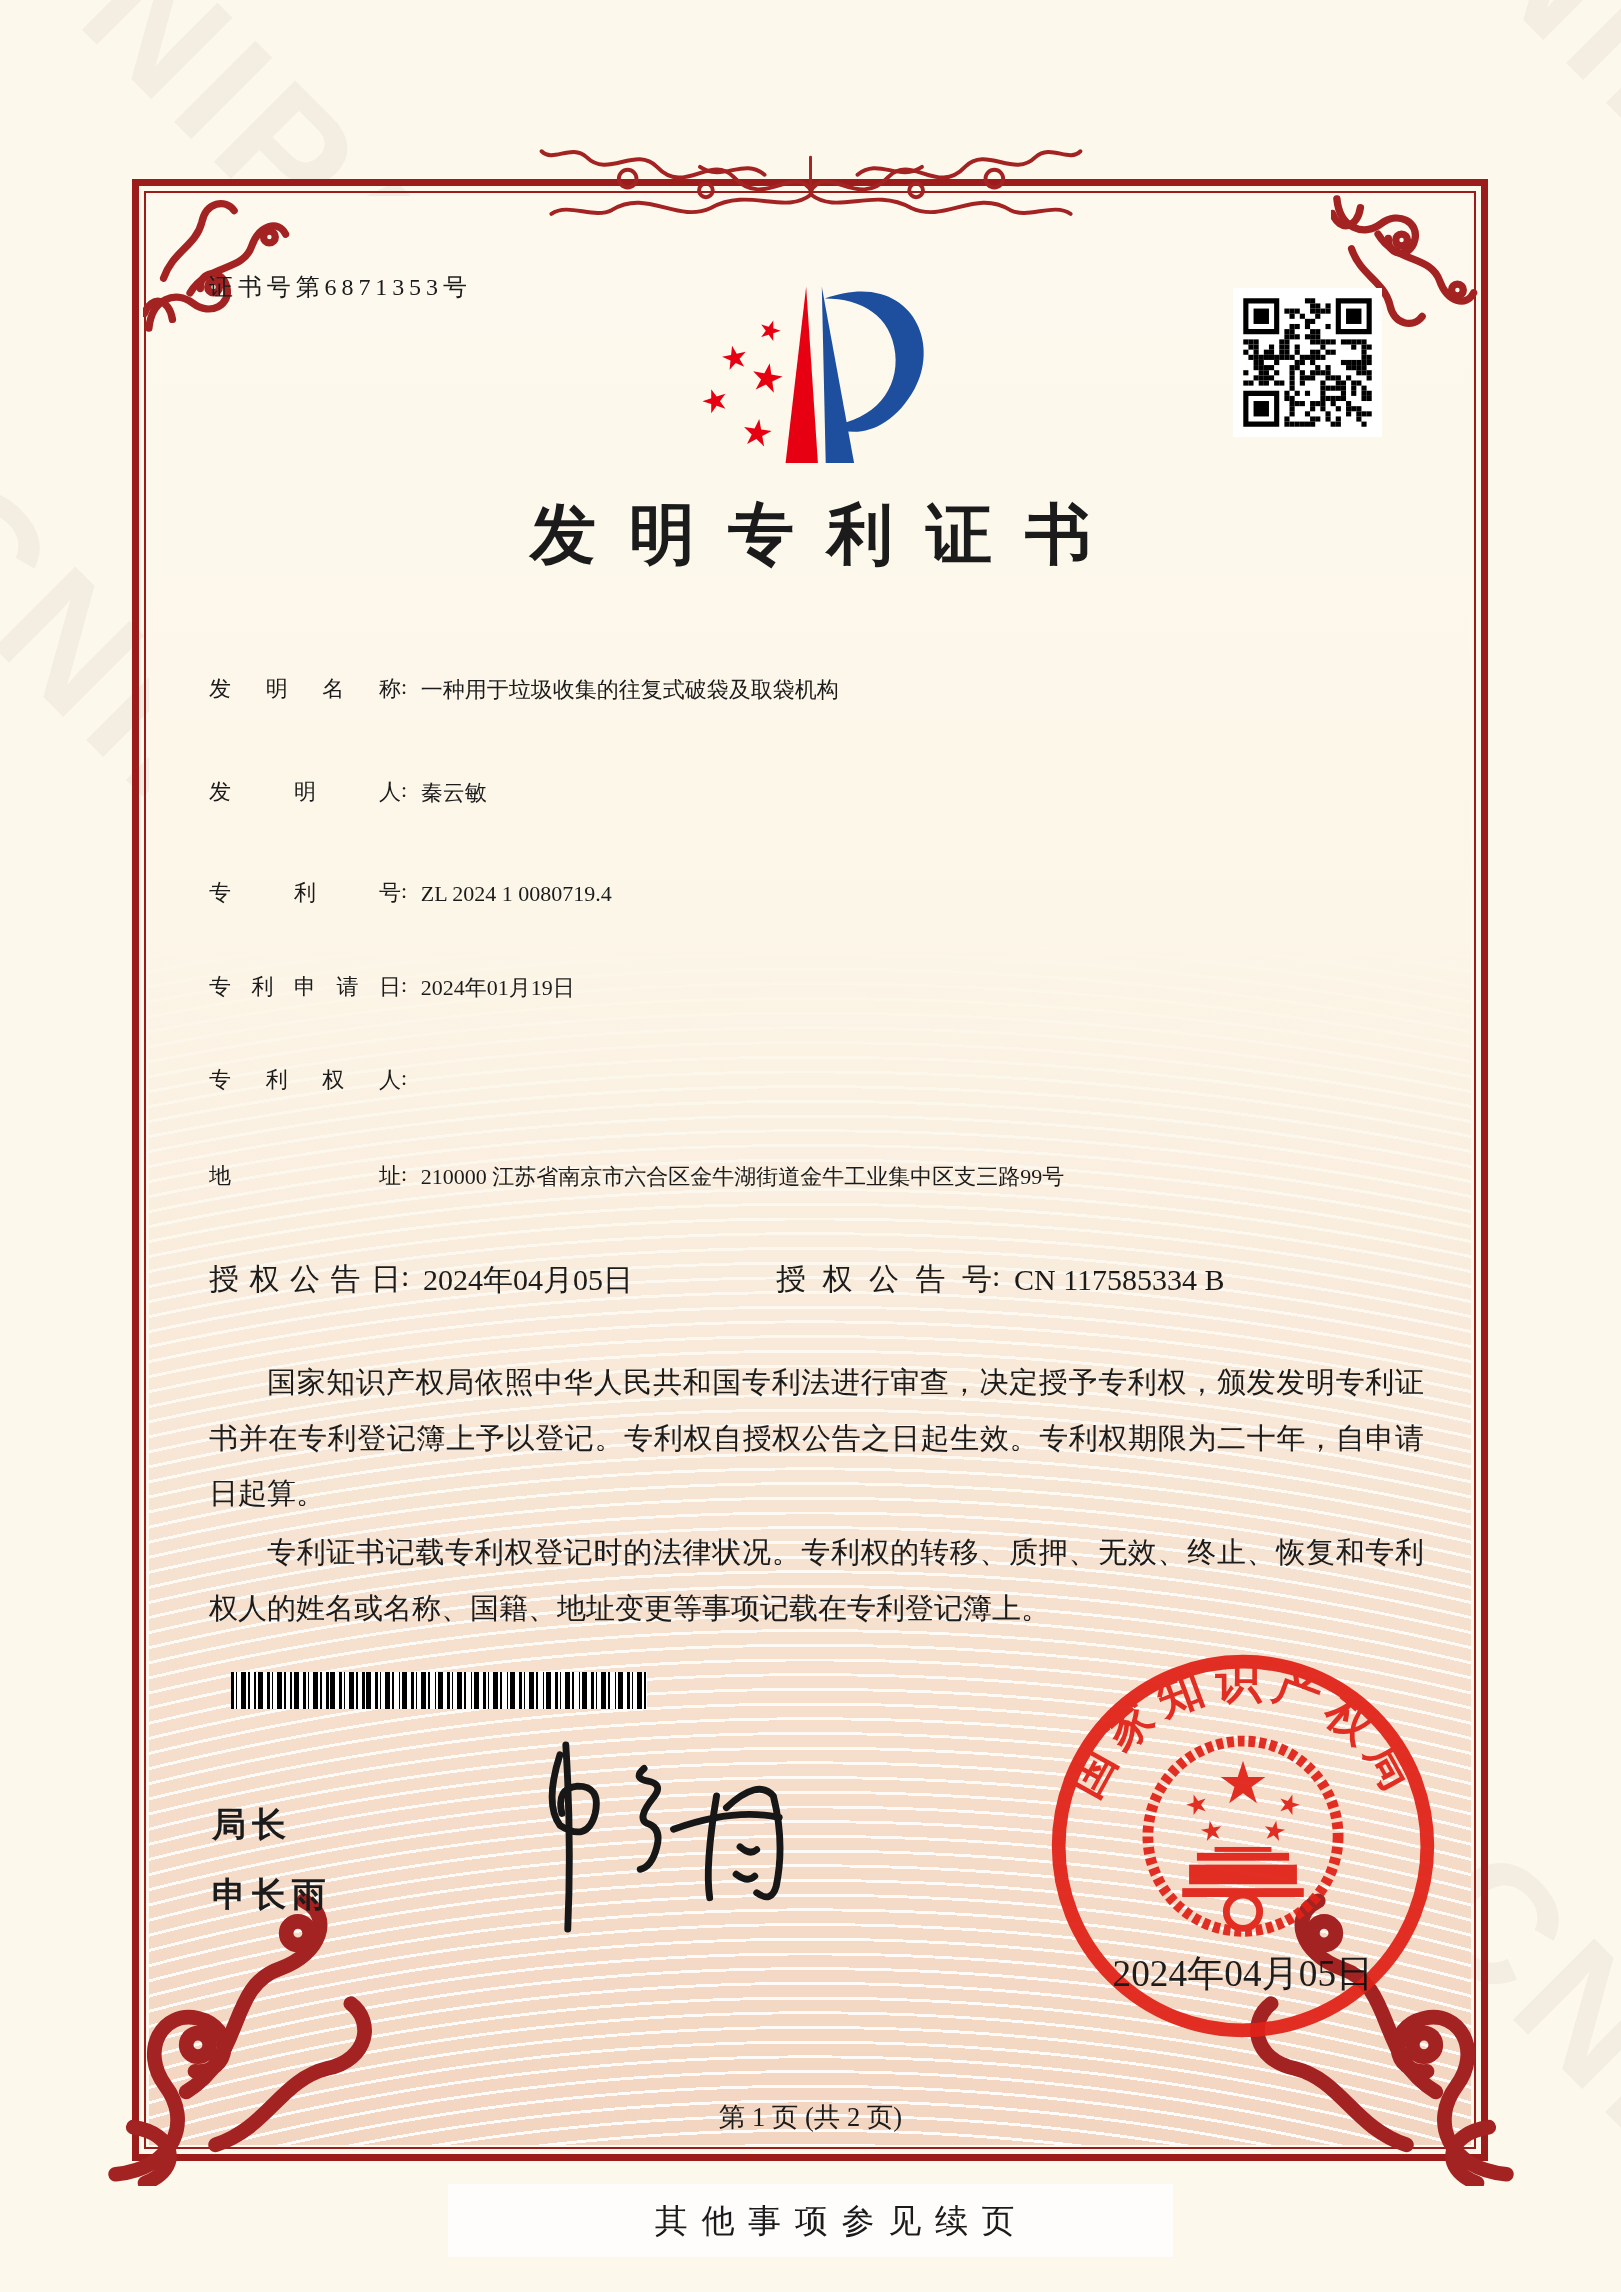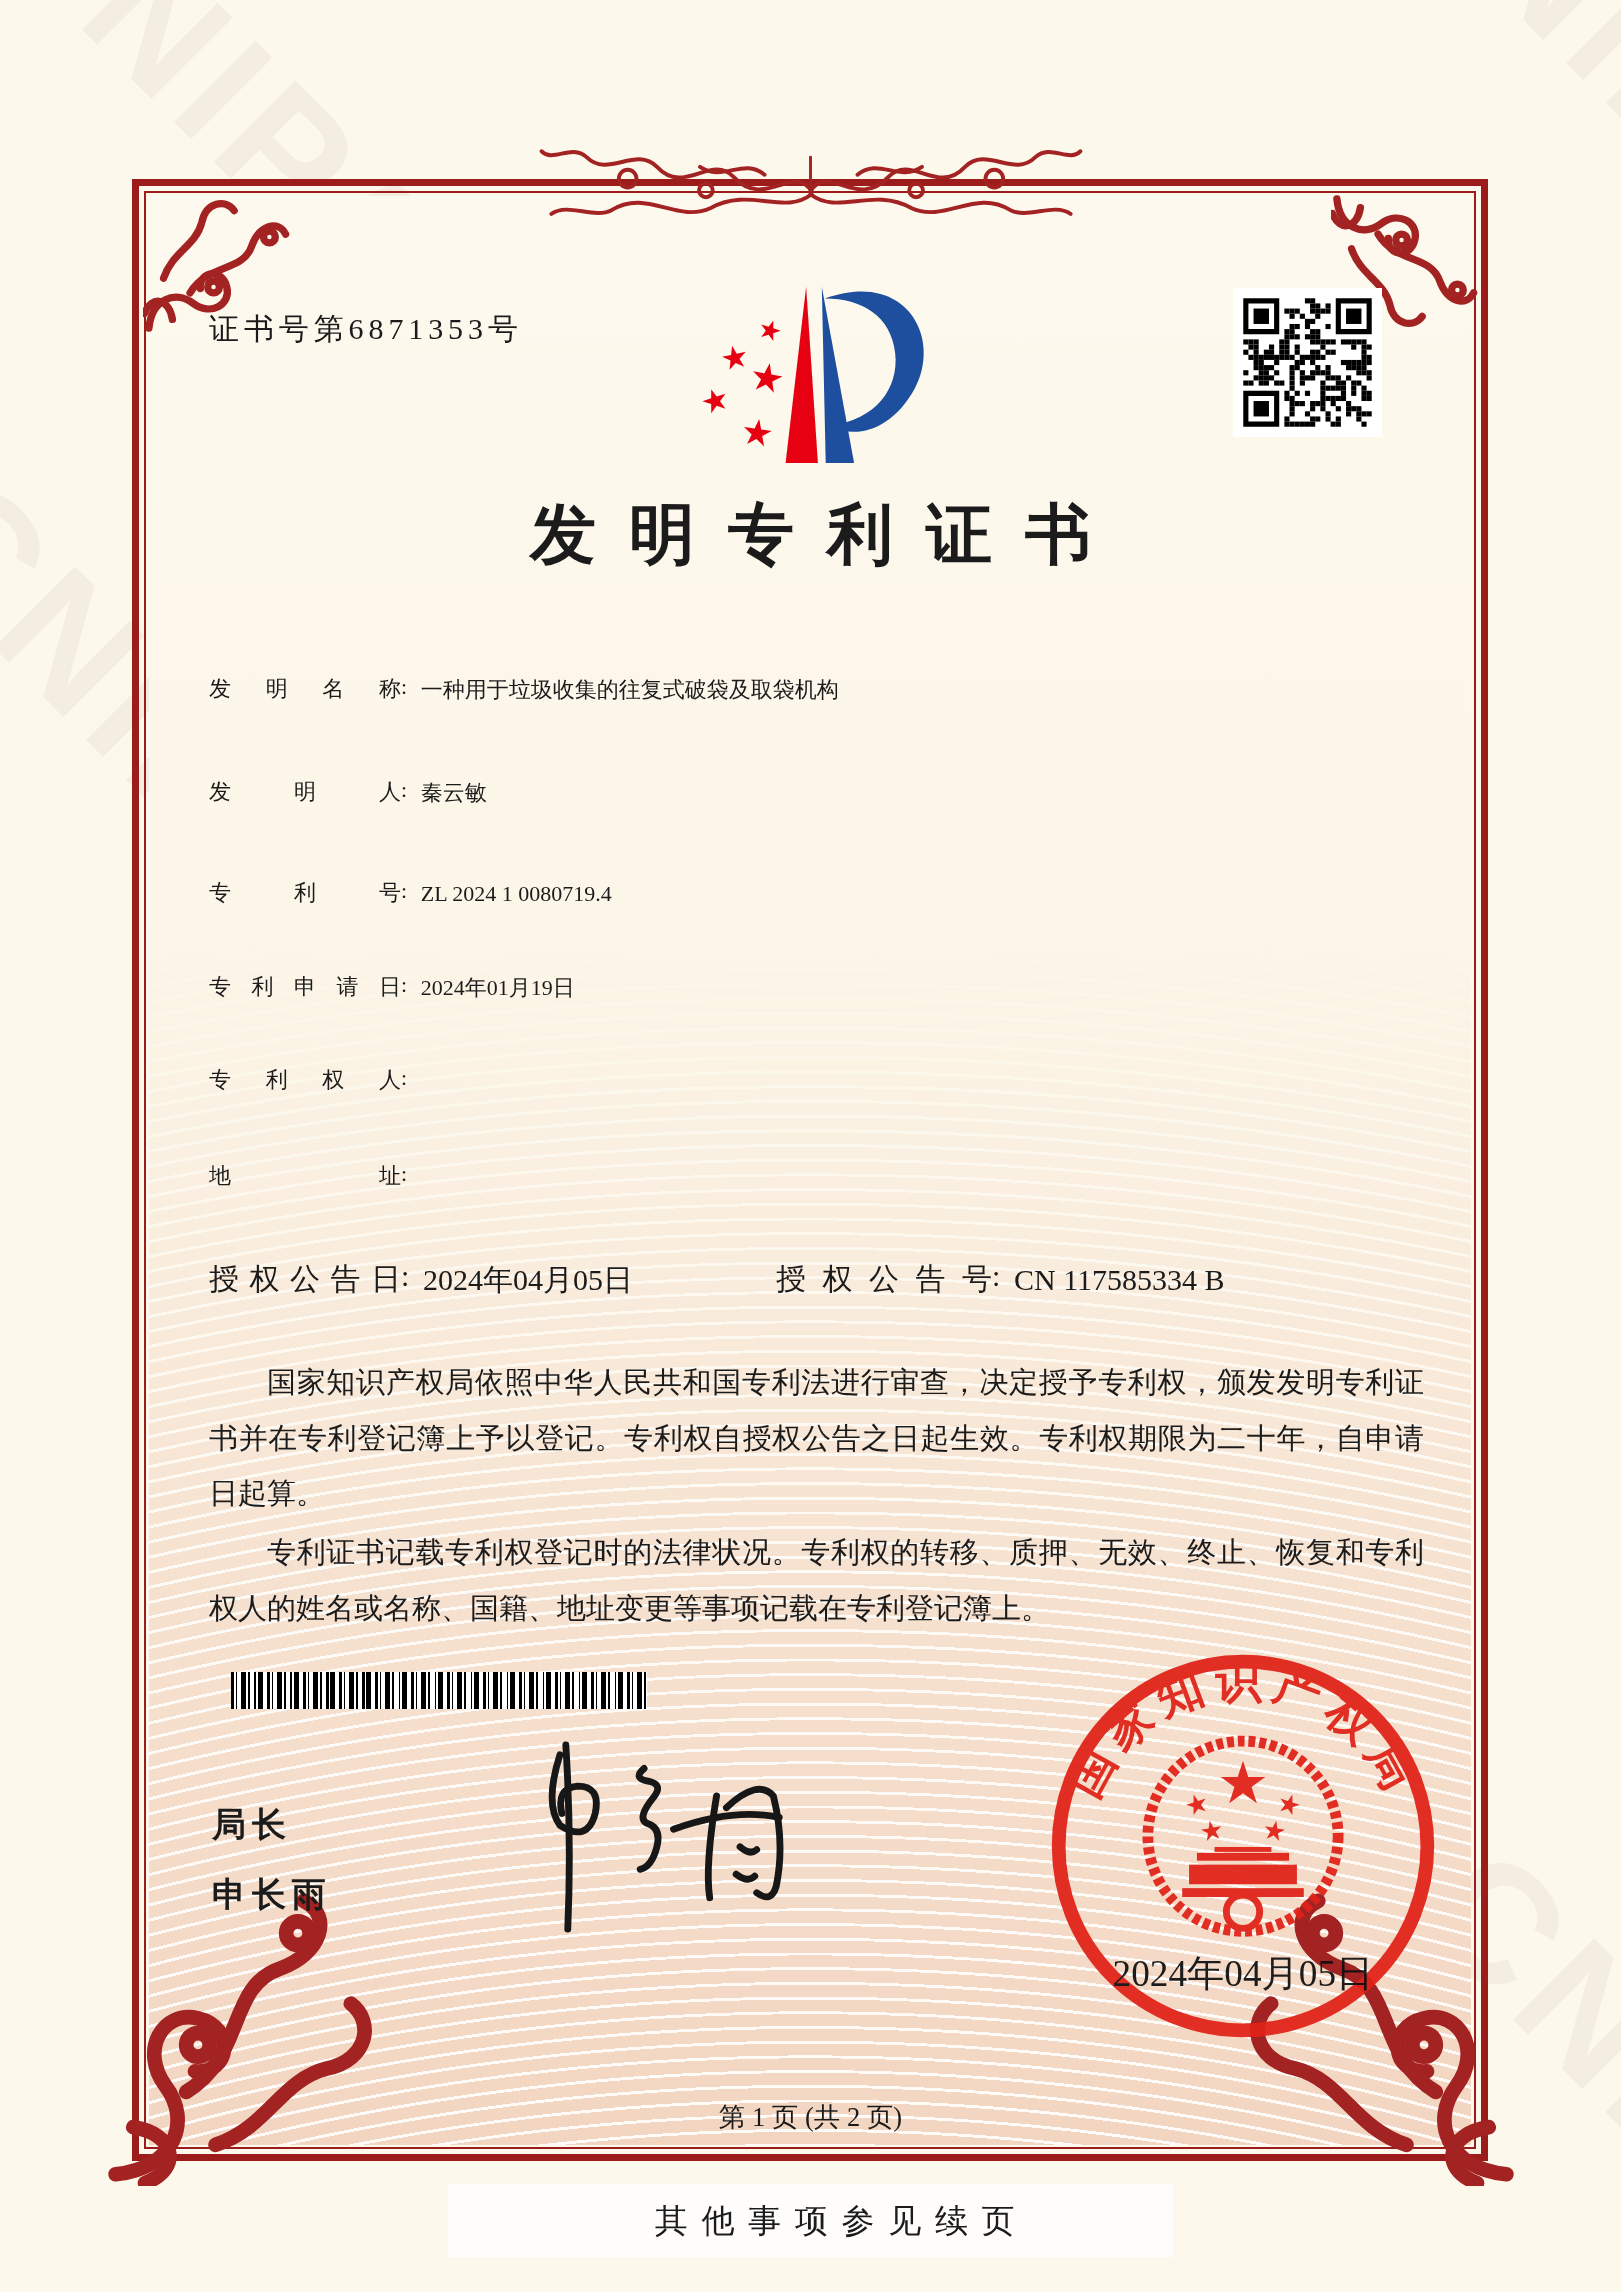--- a/index.html
+++ b/index.html
@@ -13,21 +13,21 @@
   
   .frame{position:absolute;left:132px;top:179px;width:1356px;height:1982px;
          border:7.8px solid #9c1c1c;box-sizing:border-box;}
   .frame-inner{position:absolute;left:4.9px;top:4.9px;right:4.9px;bottom:4.9px;
          border:2.5px solid #9c1c1c;}
   .paper{position:absolute;left:149px;top:196px;width:1322px;height:1949px;
          background:
            linear-gradient(180deg,#fdf9ee 0%,#fcf6e8 38%,rgba(253,247,236,0.25) 72%,rgba(253,247,236,0) 100%),
            repeating-radial-gradient(circle at 50% 220%, rgba(255,255,255,0.85) 0 2.9px, rgba(235,192,164,0.38) 2.9px 14.7px),
            linear-gradient(180deg,#fdf8ec 0%,#f7e3d3 100%);}
-  .cert-no{left:209px;top:271px;font-size:30px;letter-spacing:4.9px;margin-top:38px;}
+  .cert-no{left:209px;top:271px;font-size:24px;letter-spacing:4.9px;}
   .title{left:0;top:490px;width:100%;text-align:center;font-size:66px;font-weight:bold;
          letter-spacing:33px;text-indent:33px;}
   
   .row{position:absolute;left:209px;font-size:22px;display:flex;align-items:flex-start;}
   .flabel{display:inline-block;width:192px;text-align:justify;text-align-last:justify;flex:none;}
   .colon{flex:none;margin-right:13.7px;}
   .fvalue{display:inline-block;max-width:941px;line-height:1.42;}
   .row2{position:absolute;left:209px;font-size:30px;display:flex;}
   .para{position:absolute;left:209px;width:1215px;font-size:29px;line-height:1.92;
         text-align:justify;text-indent:2em;}
@@ -366,20 +366,21 @@
     <span class="colon">:</span>
   <span class="fvalue">2024年01月19日</span>
 </div>
 <div class="row" style="top:1065px">
   <span class="flabel">专利权人</span>
     <span class="colon">:</span>
 </div>
 <div class="row" style="top:1161px">
   <span class="flabel">地址</span>
     <span class="colon">:</span>
+  <span class="fvalue" style="max-width:882px">210000 江苏省南京市六合区金牛湖街道金牛工业集中区支三路99号</span>
 </div>
 <div class="row2" style="top:1259px">
   <span class="flabel">授权公告日</span>
     <span class="colon">:</span>
   <span class="fvalue" style="width:294px">2024年04月05日</span>
   <span class="flabel" style="margin-left:59px;width:216px">授权公告号</span>
     <span class="colon">:</span>
   <span class="fvalue">CN 117585334 B</span>
 </div>
 

